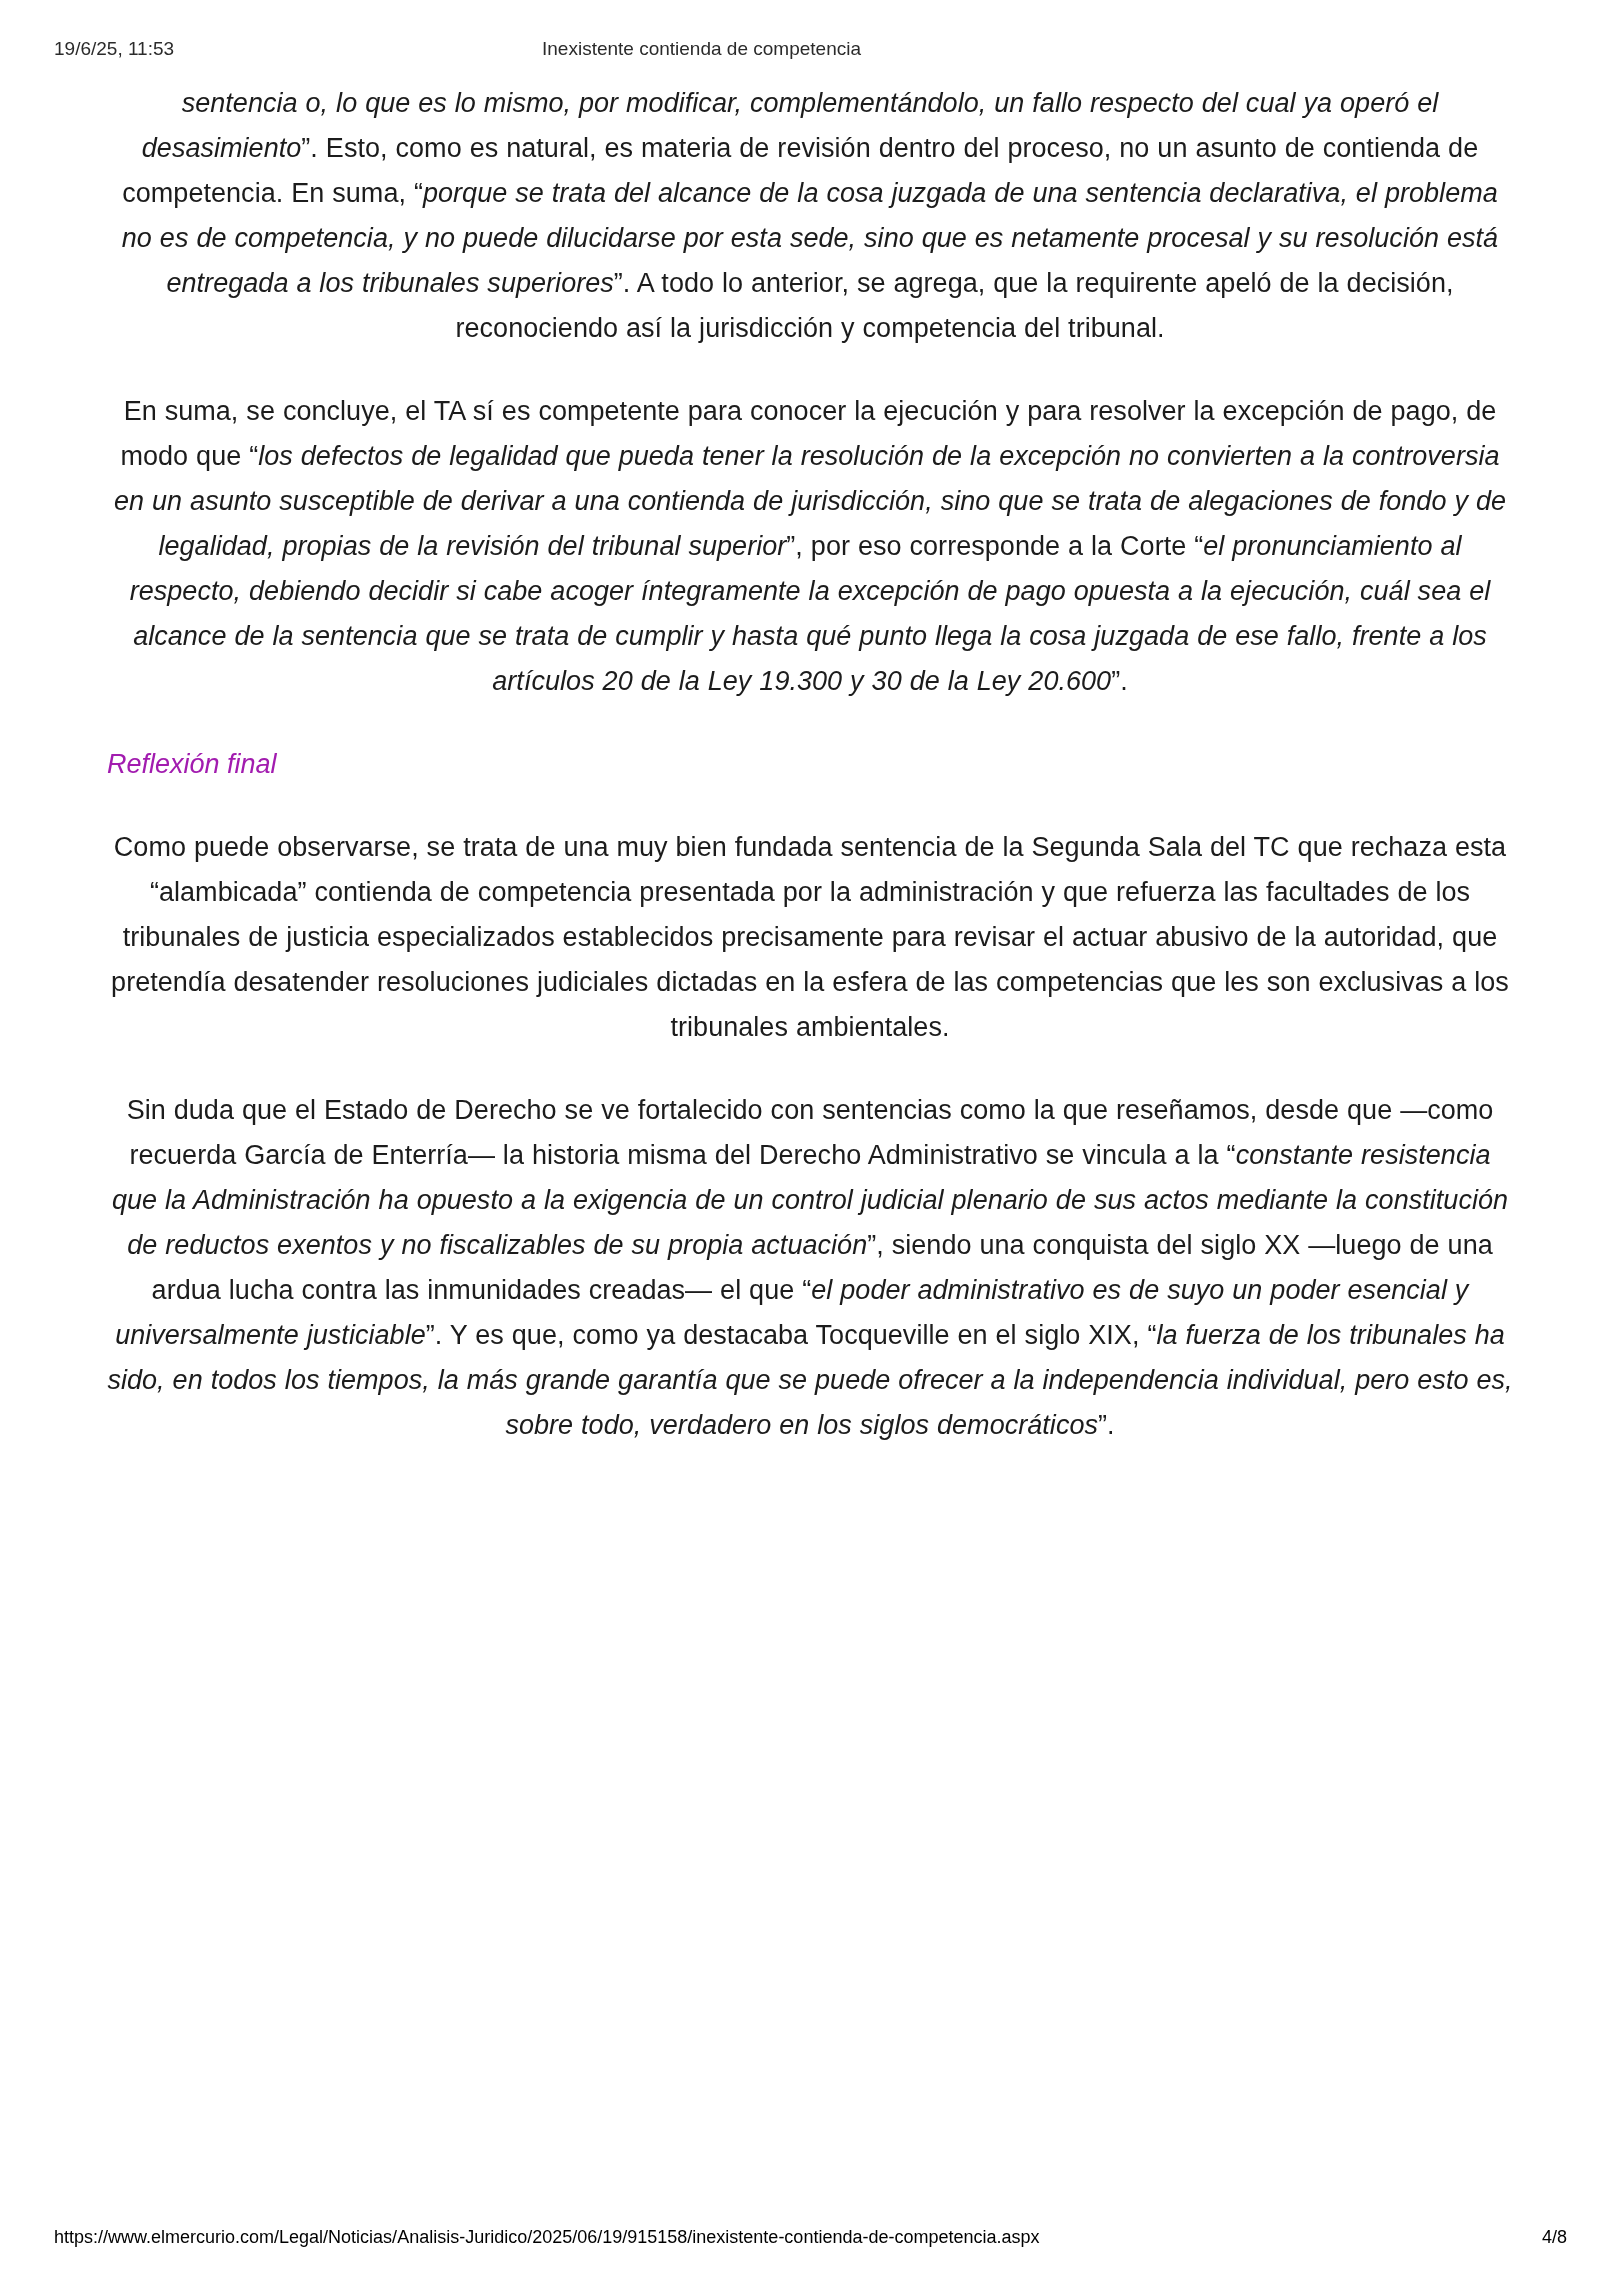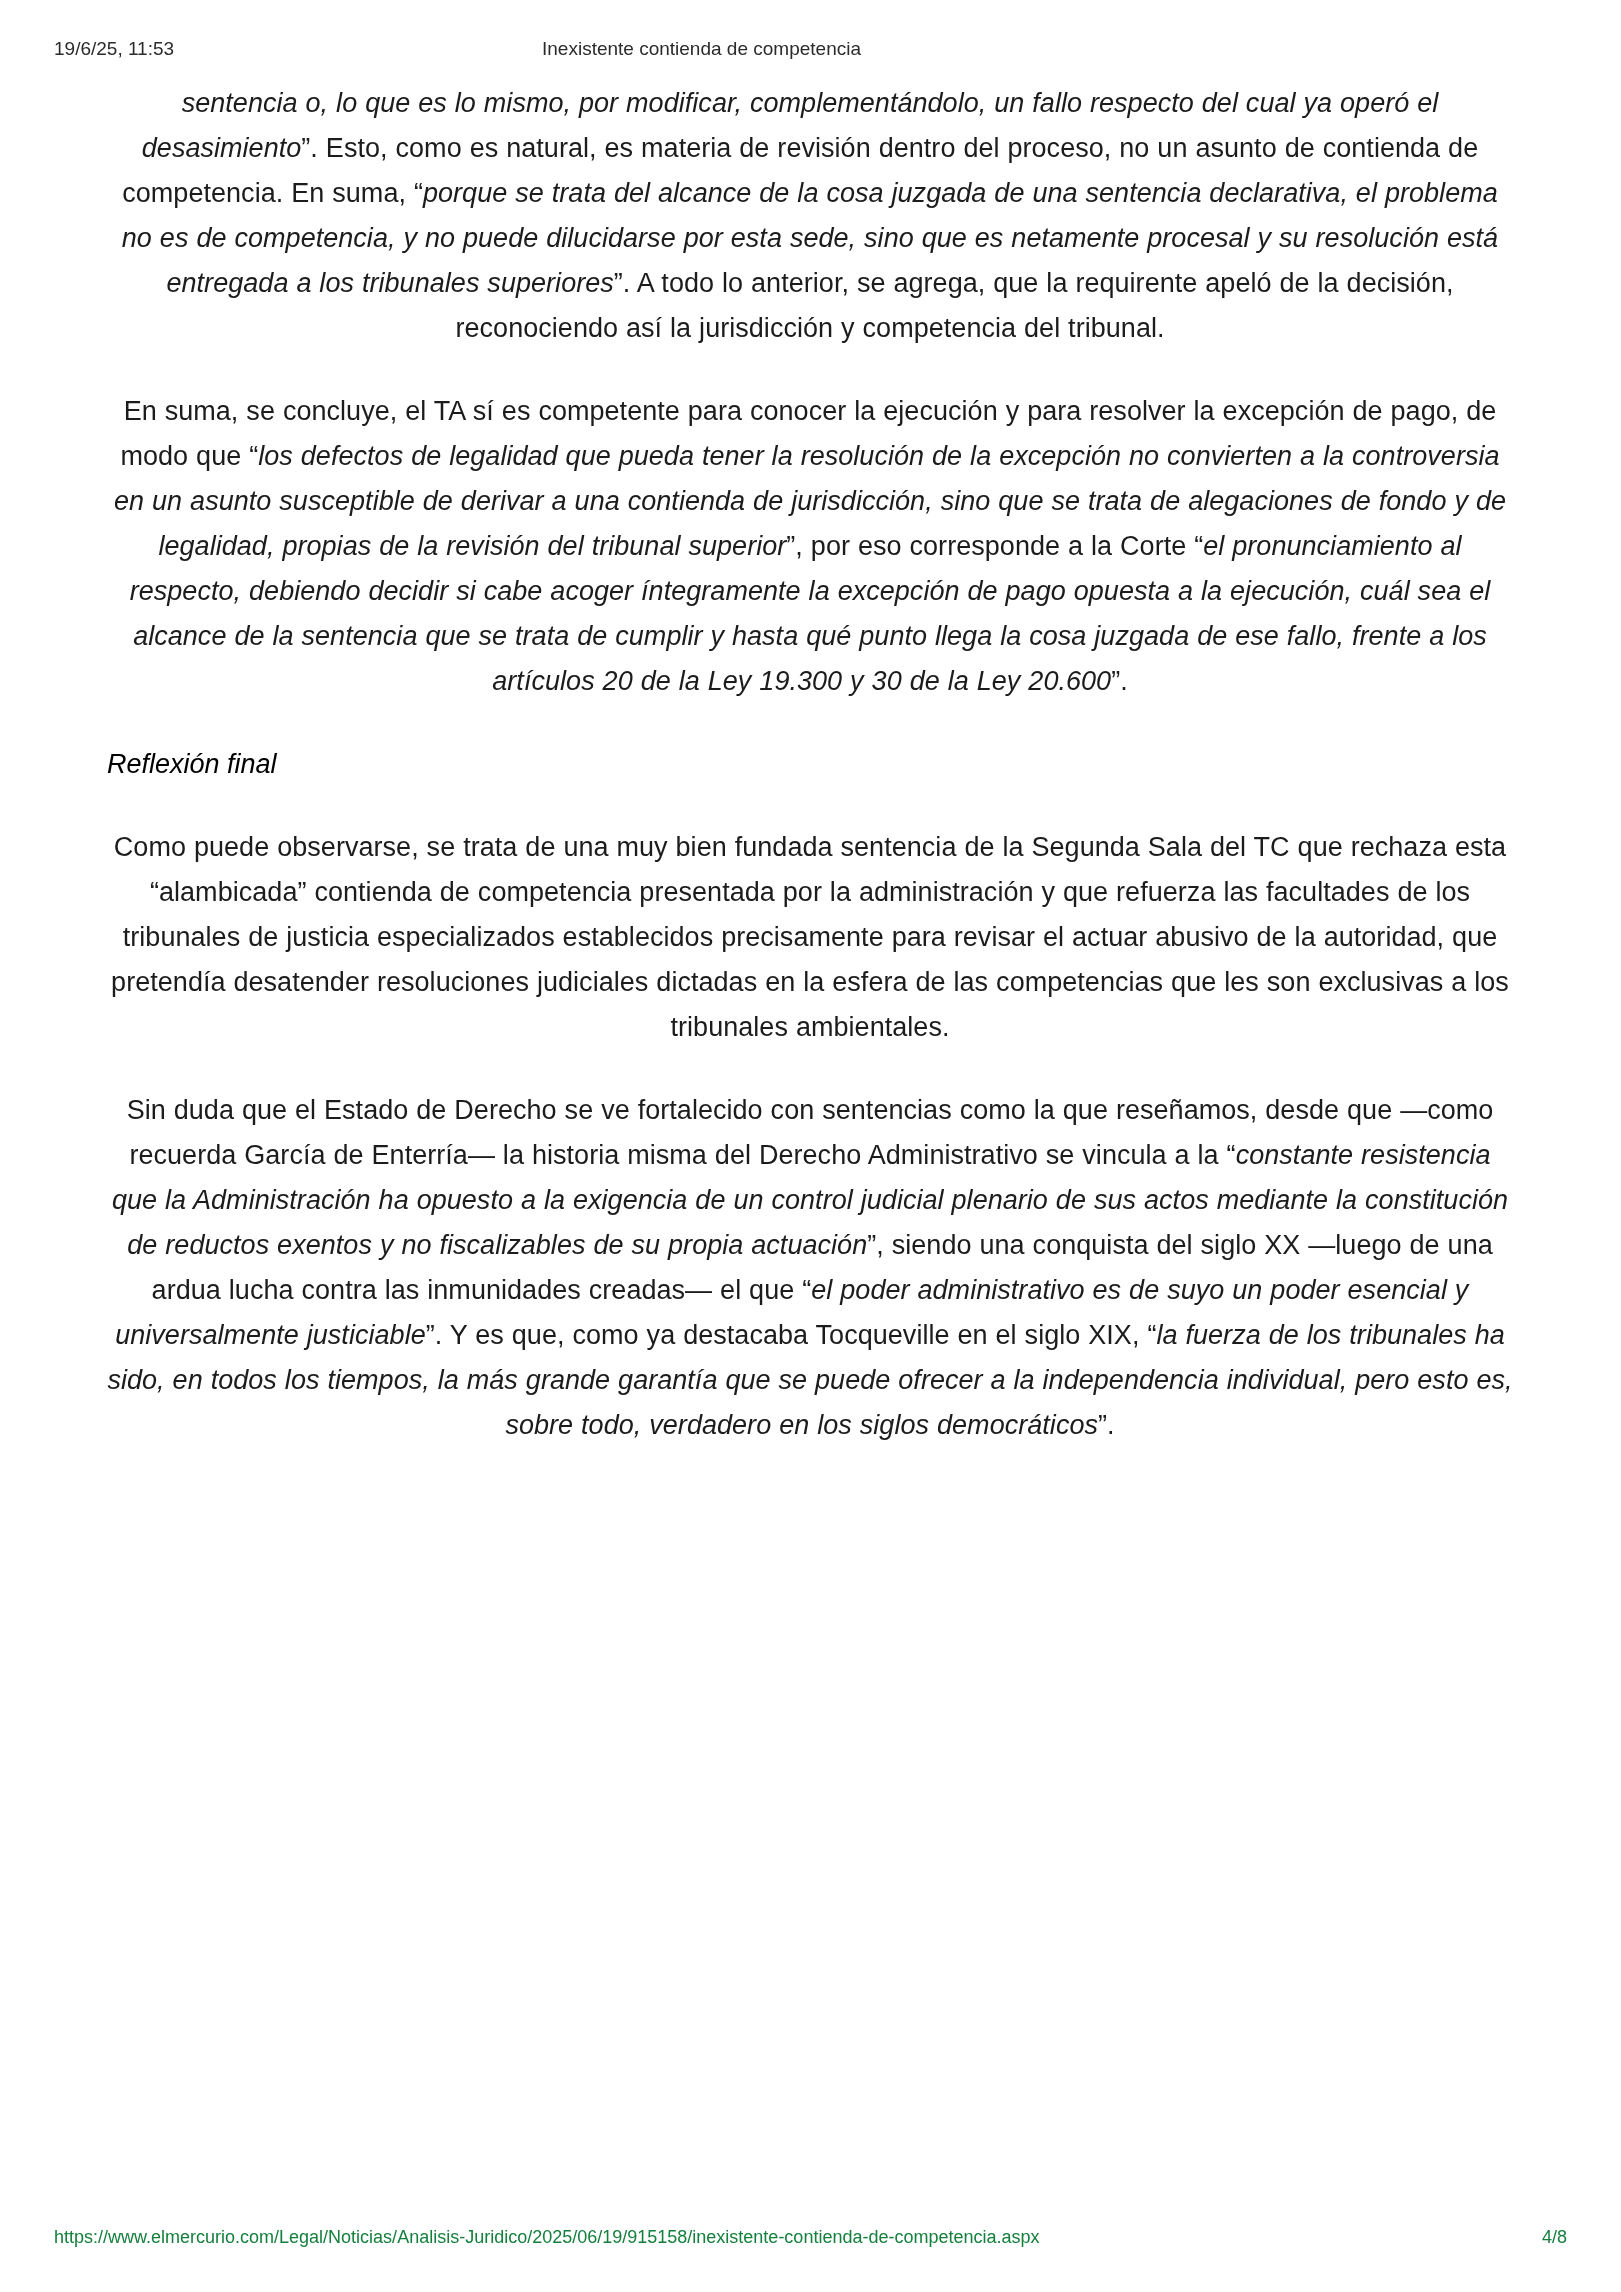--- a/index.html
+++ b/index.html
@@ -58,36 +58,36 @@
     color: #1c1c1c;
     margin: 0 0 38px 0;
     text-align: center;
     letter-spacing: 0.04px;
     word-spacing: 0.4px;
   }
   .heading {
     font-size: 27px;
     line-height: 45px;
     font-style: italic;
-    color: #000000;
+    color: #a21caf;
     margin: 0 0 38px 0;
   }
   .q {
     font-style: italic;
   }
 
   
   .page-footer {
     position: absolute;
     bottom: 41px;
     left: 0;
     width: 1621px;
     height: 25px;
     font-size: 18px;
-    color: #15803d;
+    color: #000000;
   }
   .page-footer .url {
     position: absolute;
     left: 54px;
     top: 0;
     white-space: nowrap;
   }
   .page-footer .pageno {
     position: absolute;
     right: 54px;

